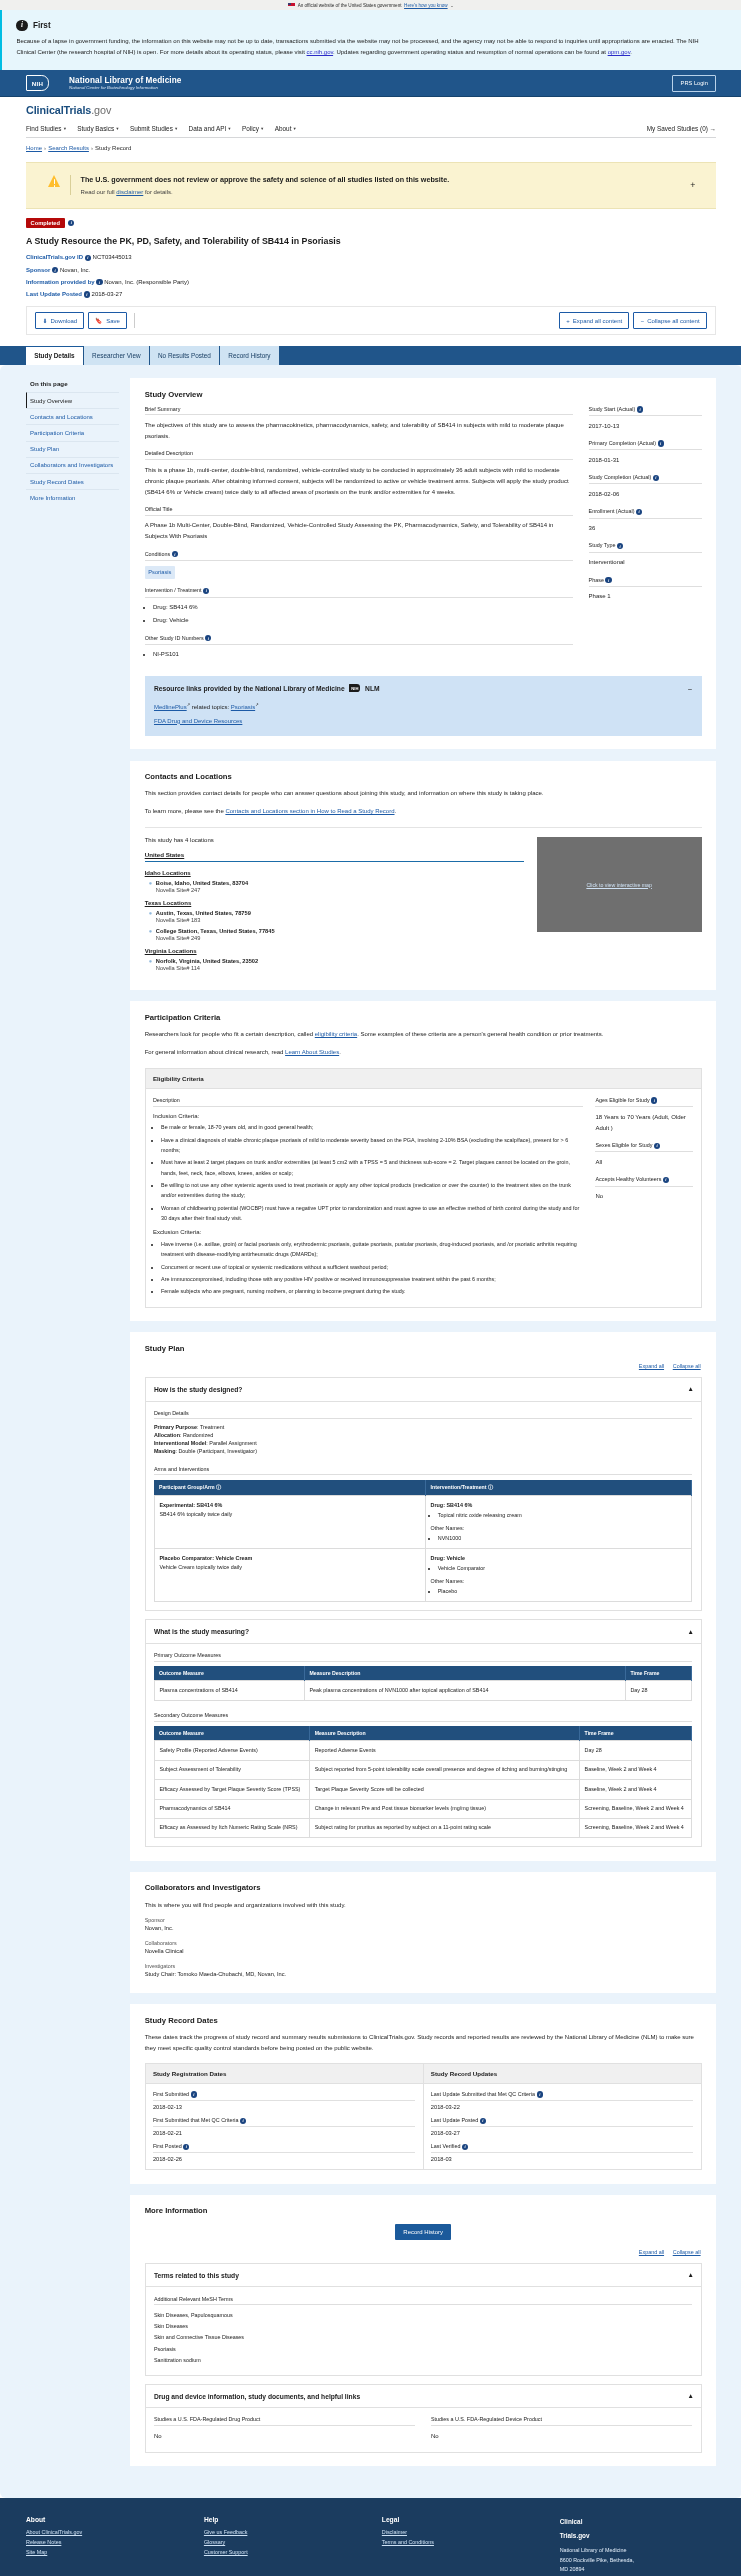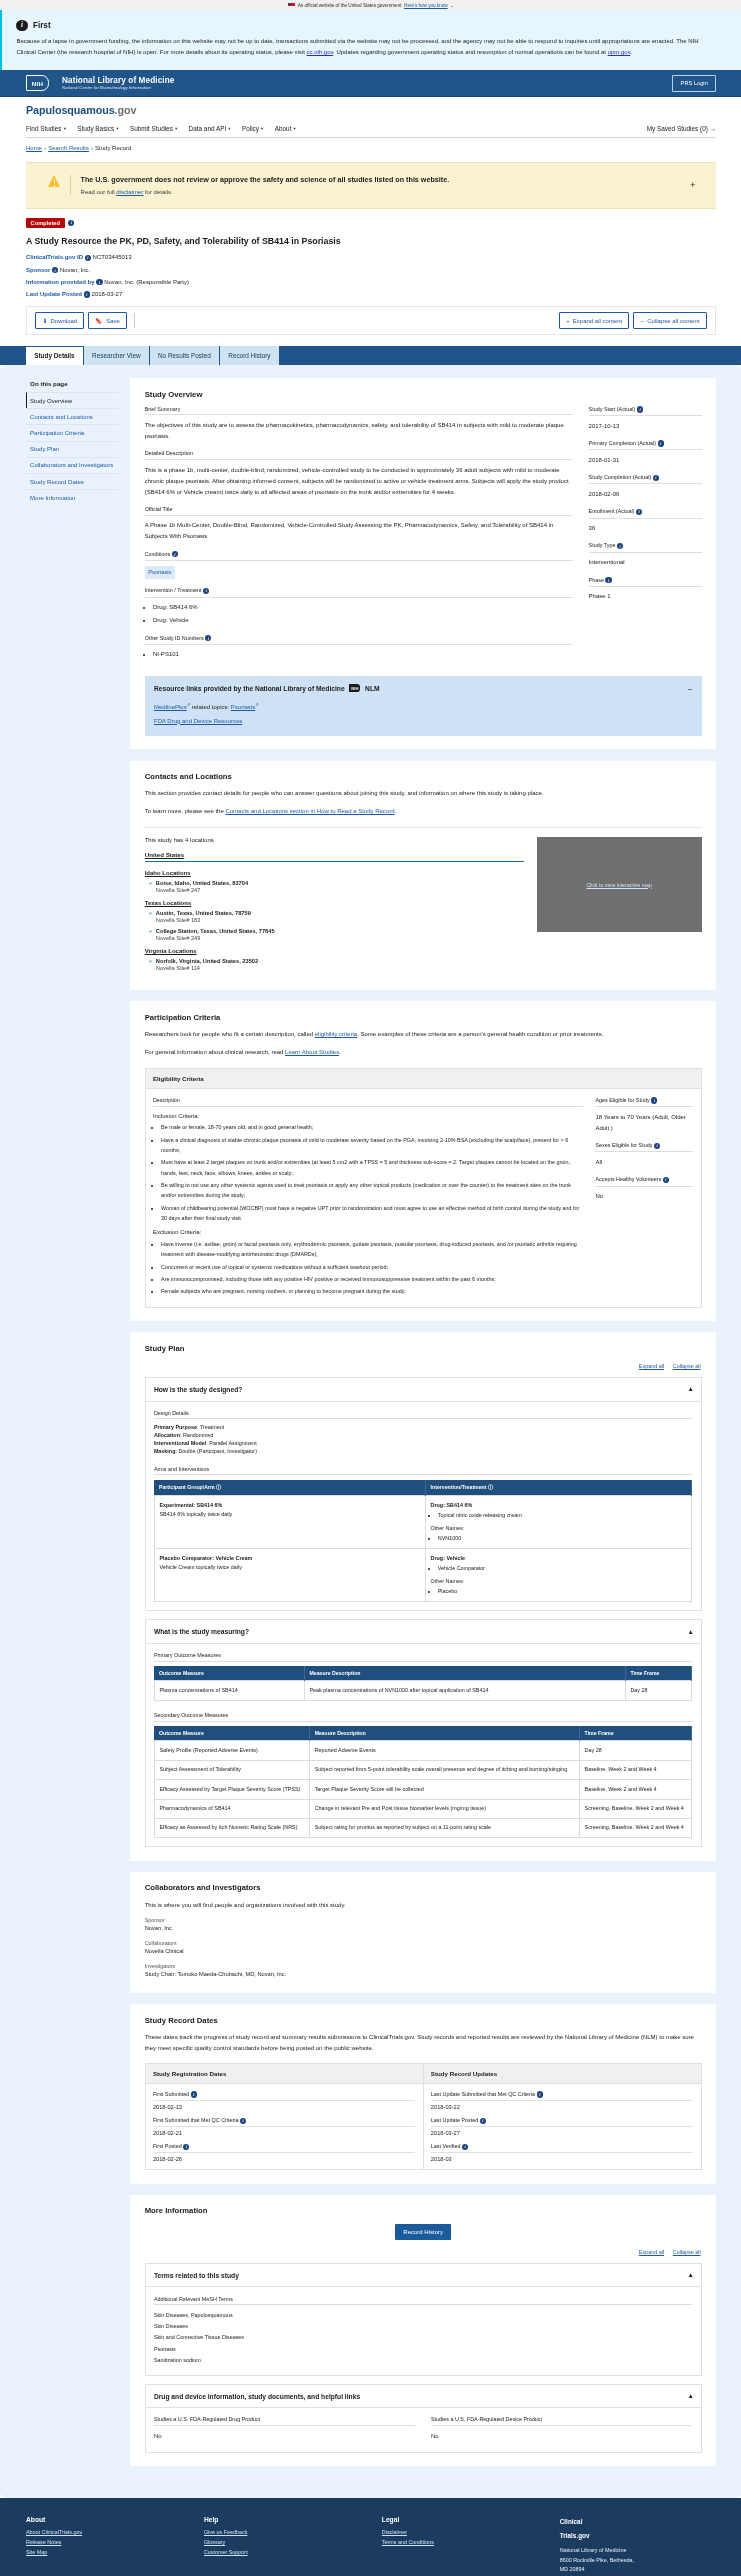--- a/index.html
+++ b/index.html
@@ -48,40 +48,40 @@
   .notice-body a { color:#2b2bc8; text-decoration:underline; }
 
   
   .nih-bar {
     background: #20558a;
     height: 27px;
     display:flex; align-items:center; justify-content:space-between;
     padding: 0 26px;
     border-bottom: 1.5px solid #16436d;
   }
-  .nih-logo { display:flex; align-items:center; gap:13px; }
+  .nih-logo { display:flex; align-items:center; gap:20px; }
   .nih-mark {
     width:23px; height:16.5px; border:0.8px solid #fff; color:#fff;
     display:flex; align-items:center; justify-content:center;
     font-size:6.2px; font-weight:bold; letter-spacing:0.3px;
     border-radius: 1px 7.2px 7.2px 1px;
   }
   .nih-text .l1 { color:#fff; font-size:8.2px; font-weight:bold; letter-spacing:0.1px; }
   .nih-text .l2 { color:#dbe7f3; font-size:4.4px; font-style:italic; margin-top:0.5px;}
   .prs-login {
     border:0.7px solid #b9d2ea; color:#fff; background:transparent;
     padding: 4.6px 7.2px; font-size:5.7px; border-radius:1px; cursor:pointer;
     font-family:inherit;
   }
 
   
   .ct-head { background:#fff; padding: 7.2px 26px 0 26px; }
   .ct-logo { font-size: 10.8px; font-weight:bold; color:#3a6f9f; letter-spacing:-0.1px;}
   .ct-logo .b { color:#1a4d7e; }
-  .ct-logo .g { color:#6c6c6c; font-weight:bold;}
+  .ct-logo .g { color:#6c6c6c; font-weight:normal;}
   .ct-nav {
     display:flex; align-items:center; justify-content:space-between;
     margin-top: 8.2px; border-bottom:0.5px solid #d6d7d9; padding-bottom: 5.2px;
   }
   .ct-nav ul { list-style:none; display:flex; gap:11.3px; margin:0; padding:0; }
   .ct-nav li { font-size:6.4px; color:#1b1b1b; cursor:pointer; display:flex; align-items:center; gap:2.1px;}
   .ct-nav li .caret { font-size:4.6px; color:#444; }
   .saved-studies { font-size:6.4px; color:#1b1b1b; cursor:pointer; }
 
   
@@ -296,21 +296,21 @@
       <span class="nih-text">
         <span class="l1" style="display:block">National Library of Medicine</span>
         <span class="l2" style="display:block">National Center for Biotechnology Information</span>
       </span>
     </div>
     <button class="prs-login">PRS Login</button>
   </div>
 
   <div class="ct-head">
     <div class="ct-logo">
-      <span class="b">Papulosquamous</span><span class="g">.gov</span>
+      <span class="b">ClinicalTrials</span><span class="g">.gov</span>
     </div>
     <div class="ct-nav">
       <ul>
         <li>
             <span>Find Studies</span>
             <span class="caret">▾</span>
           </li>
         <li>
             <span>Study Basics</span>
             <span class="caret">▾</span>

